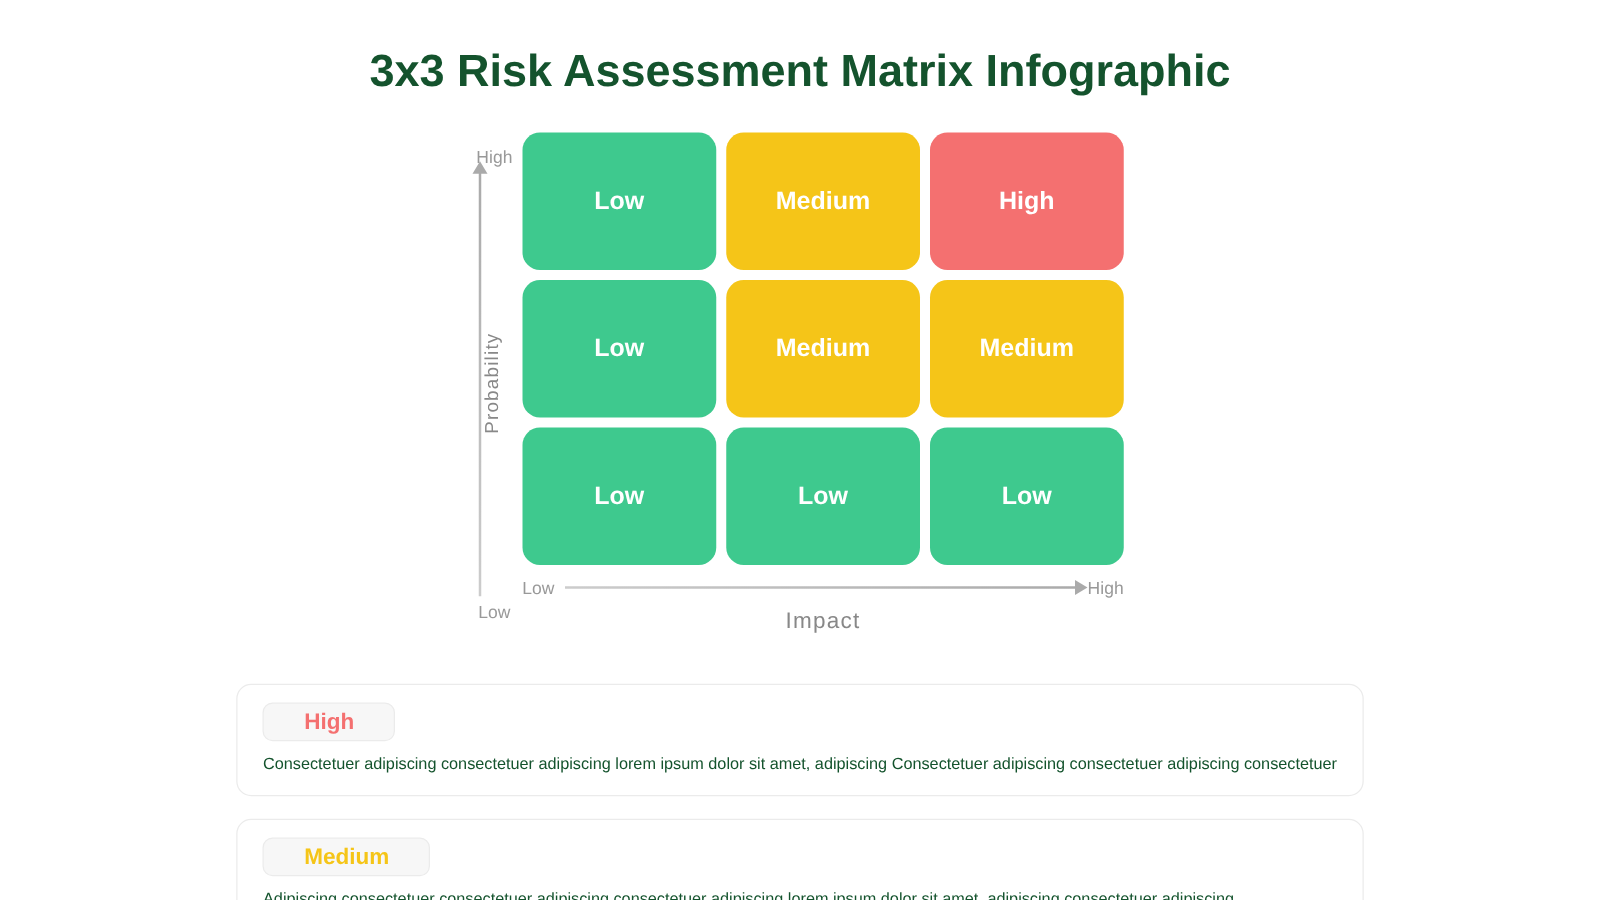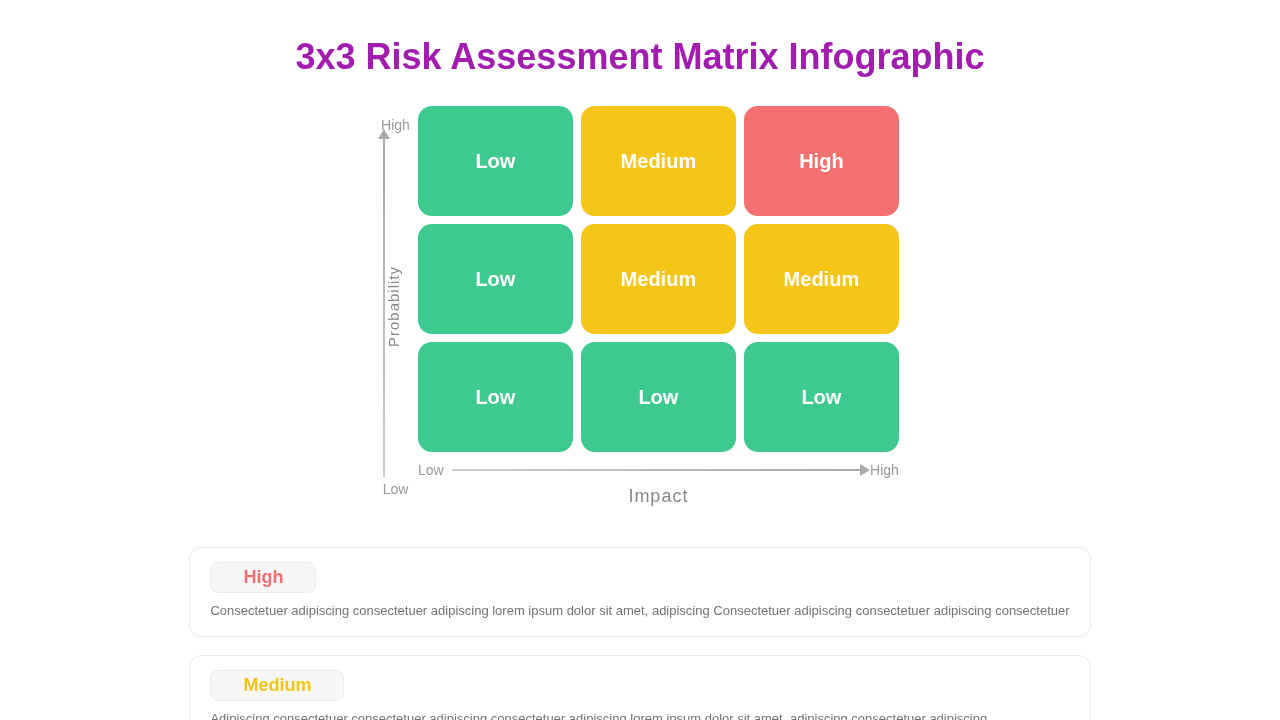--- a/index.html
+++ b/index.html
@@ -10,21 +10,21 @@
       height: 720px;
       overflow: hidden;
       display: flex;
       flex-direction: column;
       align-items: center;
     }
 
     .page-title {
       font-size: 36px;
       font-weight: 700;
-      color: #a21caf;
+      color: #14532d;
       margin-top: 36px;
       margin-bottom: 28px;
       text-align: left;
     }
 
     .main-content {
       display: flex;
       flex-direction: column;
       align-items: center;
       width: 100%;
@@ -206,21 +206,21 @@
       font-weight: 700;
       background: #f7f7f7;
     }
 
     .legend-title-high { color: #f47070; }
     .legend-title-medium { color: #f5c518; }
     .legend-title-low { color: #3ec98e; }
 
     .legend-desc {
       font-size: 13px;
-      color: #737373;
+      color: #14532d;
       line-height: 1.6;
     }
   </style>
 </head>
 <body>
 
 <h1 class="page-title">3x3 Risk Assessment Matrix Infographic</h1>
 
 <div class="main-content">
 

